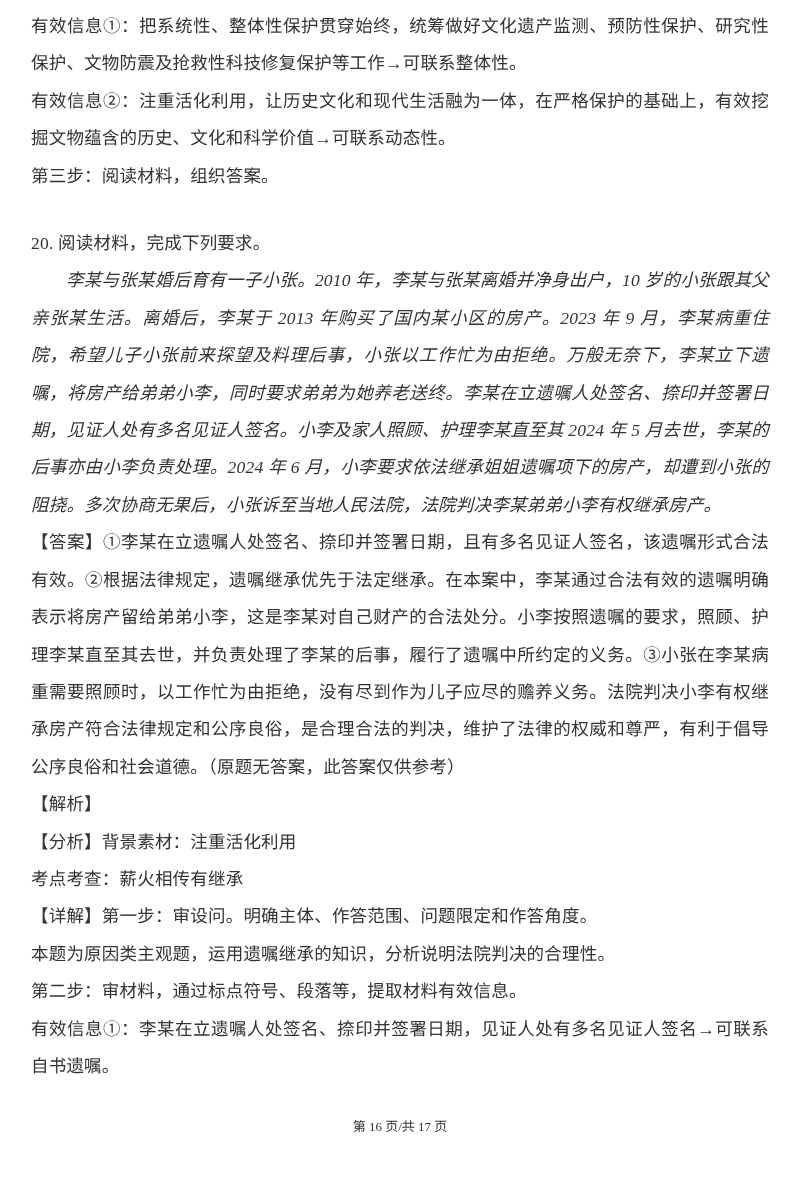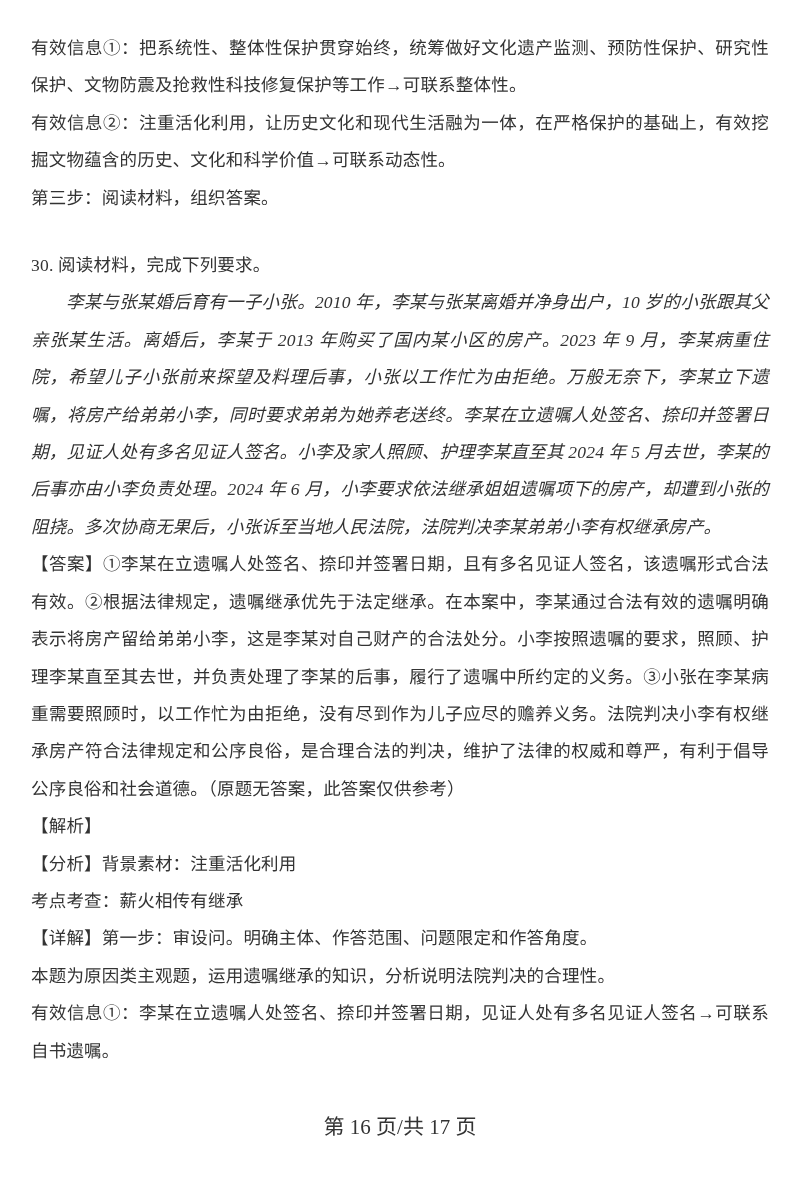--- a/index.html
+++ b/index.html
@@ -15,21 +15,21 @@
     font-family: "Liberation Serif", "DejaVu Serif", serif;
     color: #333333;
   }
   .page {
     position: absolute;
     top: 0;
     left: 0;
     width: 800px;
     height: 1190px;
     box-sizing: border-box;
-    padding: 30px 31px 0 31px;
+    padding: 8px 31px 0 31px;
     background: #ffffff;
   }
   .para {
     margin: 0;
     font-size: 17.5px;
     line-height: 37.4px;
     text-align: justify;
     text-justify: inter-ideograph;
     letter-spacing: 0.2px;
     word-break: break-all;
@@ -44,38 +44,39 @@
   
   .para.q-start {
     margin-top: 30px;
   }
   .footer {
     position: absolute;
     top: 1112px;
     left: 0;
     width: 800px;
     text-align: center;
-    font-size: 21px;
+    font-size: 13px;
     line-height: 30px;
     color: #333333;
   }
 </style>
 </head>
 <body>
 
 <div class="page">
   <div>
       <p class="para">有效信息①：把系统性、整体性保护贯穿始终，统筹做好文化遗产监测、预防性保护、研究性保护、文物防震及抢救性科技修复保护等工作→可联系整体性。</p>
       <p class="para">有效信息②：注重活化利用，让历史文化和现代生活融为一体，在严格保护的基础上，有效挖掘文物蕴含的历史、文化和科学价值→可联系动态性。</p>
       <p class="para">第三步：阅读材料，组织答案。</p>
-      <p class="para q-start">30. 阅读材料，完成下列要求。</p>
+      <p class="para q-start">20. 阅读材料，完成下列要求。</p>
       <p class="para kai indent">李某与张某婚后育有一子小张。2010 年，李某与张某离婚并净身出户，10 岁的小张跟其父亲张某生活。离婚后，李某于 2013 年购买了国内某小区的房产。2023 年 9 月，李某病重住院，希望儿子小张前来探望及料理后事，小张以工作忙为由拒绝。万般无奈下，李某立下遗嘱，将房产给弟弟小李，同时要求弟弟为她养老送终。李某在立遗嘱人处签名、捺印并签署日期，见证人处有多名见证人签名。小李及家人照顾、护理李某直至其 2024 年 5 月去世，李某的后事亦由小李负责处理。2024 年 6 月，小李要求依法继承姐姐遗嘱项下的房产，却遭到小张的阻挠。多次协商无果后，小张诉至当地人民法院，法院判决李某弟弟小李有权继承房产。</p>
       <p class="para">【答案】①李某在立遗嘱人处签名、捺印并签署日期，且有多名见证人签名，该遗嘱形式合法有效。②根据法律规定，遗嘱继承优先于法定继承。在本案中，李某通过合法有效的遗嘱明确表示将房产留给弟弟小李，这是李某对自己财产的合法处分。小李按照遗嘱的要求，照顾、护理李某直至其去世，并负责处理了李某的后事，履行了遗嘱中所约定的义务。③小张在李某病重需要照顾时，以工作忙为由拒绝，没有尽到作为儿子应尽的赡养义务。法院判决小李有权继承房产符合法律规定和公序良俗，是合理合法的判决，维护了法律的权威和尊严，有利于倡导公序良俗和社会道德。（原题无答案，此答案仅供参考）</p>
       <p class="para">【解析】</p>
       <p class="para">【分析】背景素材：注重活化利用</p>
       <p class="para">考点考查：薪火相传有继承</p>
       <p class="para">【详解】第一步：审设问。明确主体、作答范围、问题限定和作答角度。</p>
       <p class="para">本题为原因类主观题，运用遗嘱继承的知识，分析说明法院判决的合理性。</p>
+      <p class="para">第二步：审材料，通过标点符号、段落等，提取材料有效信息。</p>
       <p class="para">有效信息①：李某在立遗嘱人处签名、捺印并签署日期，见证人处有多名见证人签名→可联系自书遗嘱。</p>
     </div>
 </div>
 
 <div class="footer">第 16 页/共 17 页</div>
 
 </body></html>

